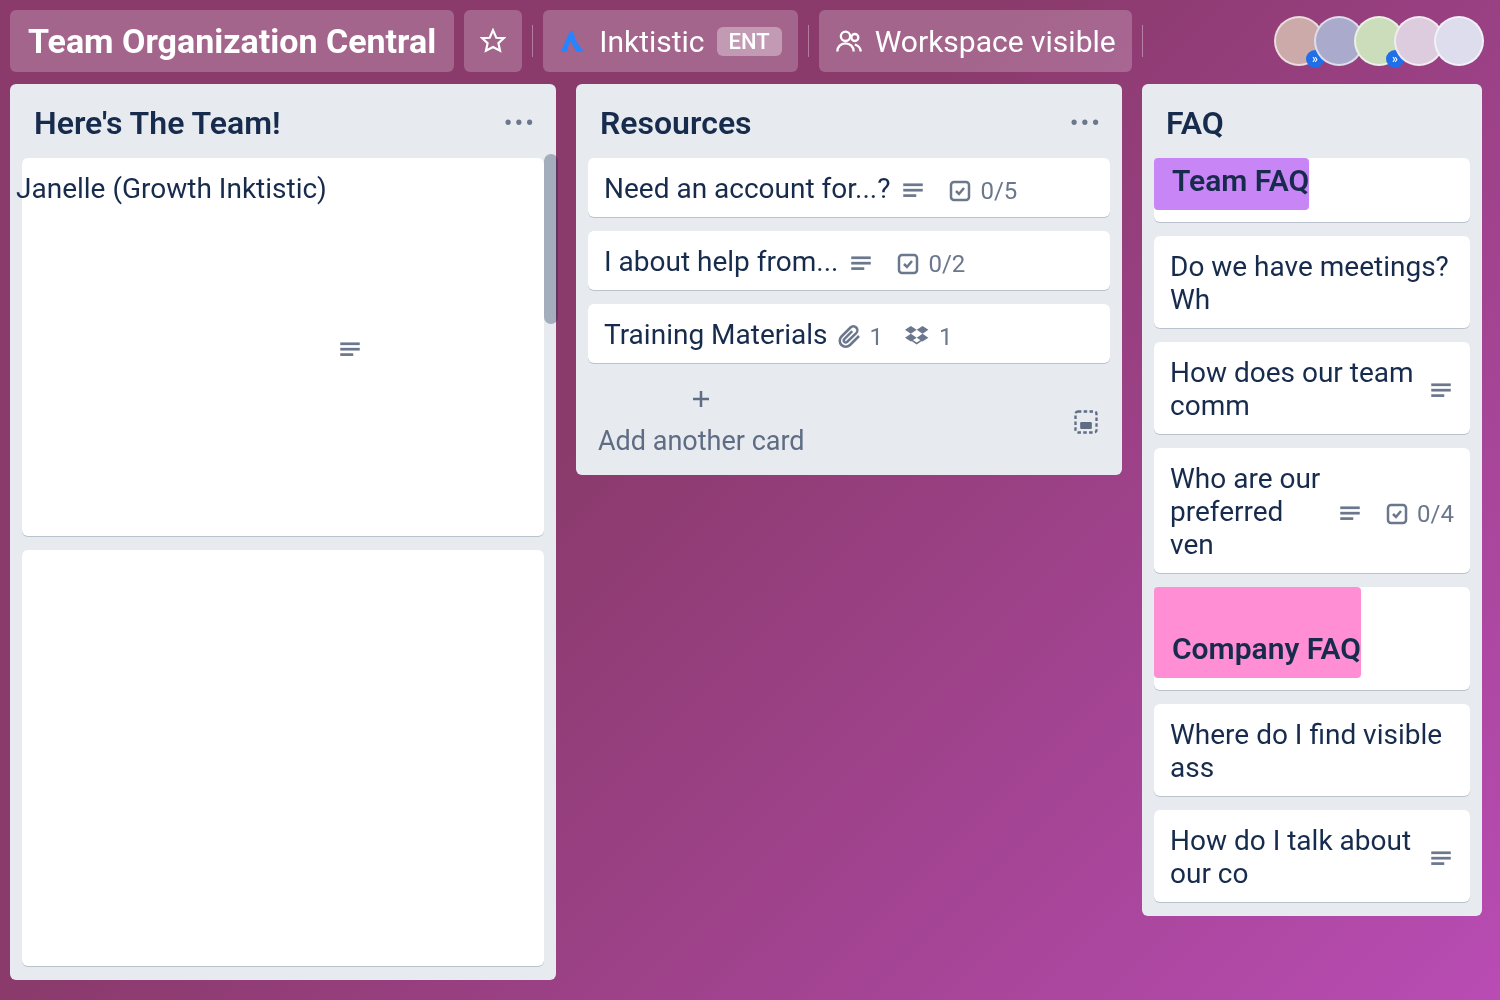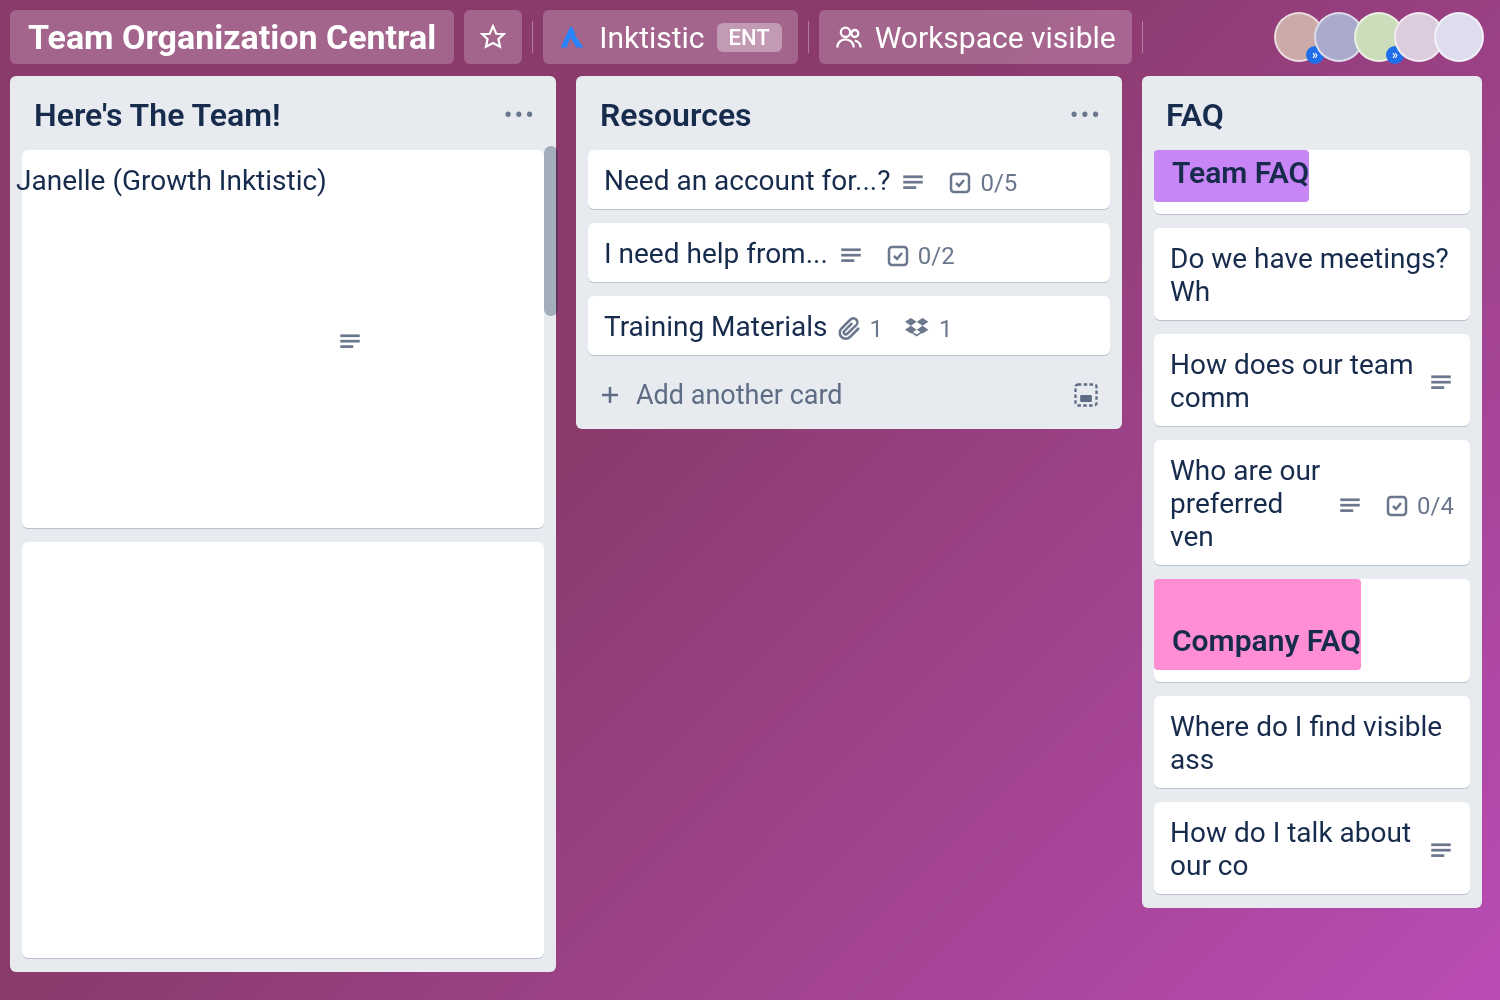--- a/index.html
+++ b/index.html
@@ -18,21 +18,21 @@
     background: rgba(255,255,255,0.22);
     color: #fff;
     border-radius: 6px;
     padding: 8px 16px;
     display: flex;
     align-items: center;
     gap: 12px;
     font-size: 30px;
     font-weight: 400;
     cursor: pointer;
-    height: 54px;
+    height: 62px;
   }
   .tb-title { font-weight: 700; font-size: 34px; padding: 8px 18px; }
   .tb-star { width: 58px; justify-content: center; }
   .tb-sep { width: 1px; height: 32px; background: rgba(255,255,255,0.35); }
   .ent-badge {
     background: rgba(255,255,255,0.35);
     color: #fff;
     border-radius: 6px;
     padding: 2px 12px;
     font-size: 22px;
@@ -94,21 +94,21 @@
   .card-icons { display:flex; align-items:center; gap:22px; color:#6b778c; font-size:24px; padding-top:4px;}
   .ic { display:flex; align-items:center; gap:8px; }
   .lbl-purp { background:#c885f5; height:52px; border-radius:4px; margin:-14px -16px 0 -16px; display:flex; align-items:flex-end; padding:0 0 12px 18px;}
   .lbl-pink { background:#ff8ed4; height:91px; border-radius:4px; margin:-14px -16px 0 -16px; display:flex; align-items:flex-end; padding:0 0 12px 18px;}
   .lbl-title { color:#172b4d; font-size:30px; font-weight:600; }
   .add-card {
     display:flex; justify-content:space-between; align-items:center;
     padding: 10px 10px 4px 10px;
     color:#5e6c84;
   }
-  .add-left { display:flex; align-items:center; gap:14px; font-size:27px; cursor:pointer; }
+  .add-left { display:flex; align-items:center; gap:14px; font-size:27px; cursor:pointer;flex-direction:column; }
   .add-template { cursor:pointer; }
   
   .ph1 { background: linear-gradient(160deg,#e9c46a 0 35%,#f4a261 35% 60%,#e76f51 60% 100%); }
   .ph2 { background: linear-gradient(180deg,#4a4a4a 0 30%,#7a5c44 30% 100%); }
   .av1 { background:#caa; } .av2{background:#aac;} .av3{background:#cdb;} .av4{background:#dcd;} .av5{background:#dde;}
   svg { display:block; }
 </style>
 </head>
 <body>
 
@@ -203,21 +203,21 @@
           <svg width="24" height="24" viewBox="0 0 24 24" fill="none" stroke="#6b778c" stroke-width="2.5">
               <rect x="3" y="3" width="18" height="18" rx="3"></rect>
               <path d="M8 12l3 3 5-6"></path>
             </svg>
           <span>0/5</span>
         </span>
       </div>
     </div>
 
     <div class="card">
-      <div class="card-title">I need help from...</div>
+      <div class="card-title">I about help from...</div>
       <div class="card-icons">
         <span class="ic">
             <svg width="26" height="26" viewBox="0 0 24 24" fill="#6b778c">
               <rect x="3" y="5" width="18" height="2.5"></rect>
               <rect x="3" y="10" width="18" height="2.5"></rect>
               <rect x="3" y="15" width="12" height="2.5"></rect>
             </svg>
           </span>
         <span class="ic">
           <svg width="24" height="24" viewBox="0 0 24 24" fill="none" stroke="#6b778c" stroke-width="2.5">

